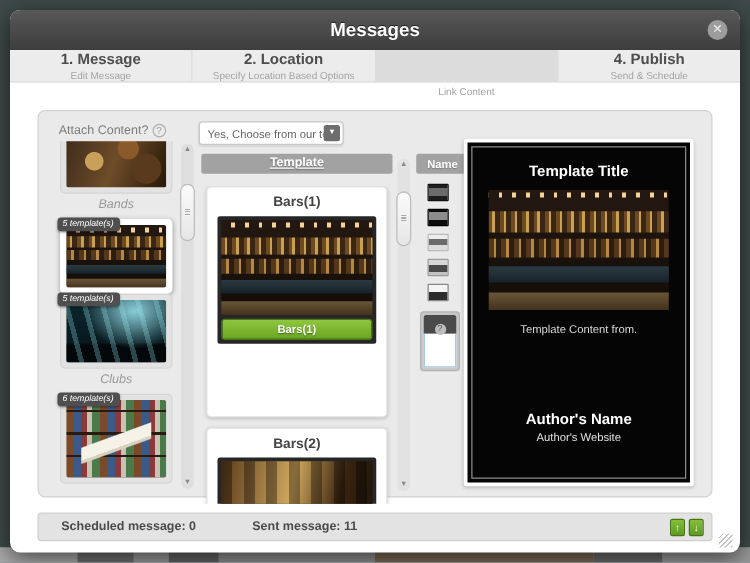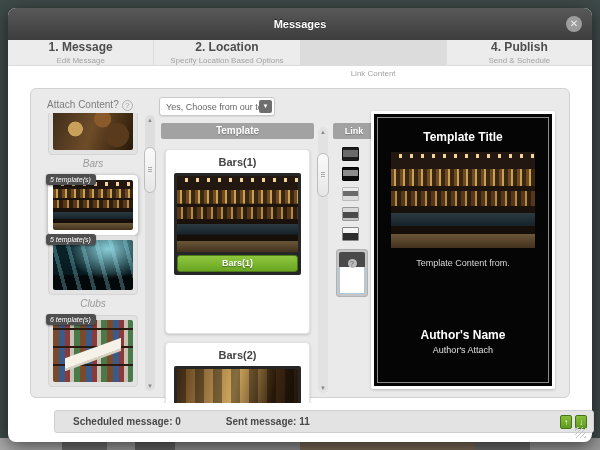--- a/index.html
+++ b/index.html
@@ -10,21 +10,21 @@
   .page-bottom { position:absolute; left:0; bottom:0; width:600px; height:12px; background:#a9a9a9; display:flex; }
   .pb { height:100%; }
   .pb1 { width:62px; background:#a9a9a9; } .pb2 { width:45px; background:#6e6e6e; }
   .pb3 { width:28px; background:#9a9a9a; } .pb4 { width:40px; background:#636363; }
   .pb5 { width:125px; background:#8f8f8f; } .pb6 { width:175px; background:#7b6a56; }
   .pb7 { width:55px; background:#6a6a6a; } .pb8 { flex:1; background:#989898; }
 
   
   .modal { position:absolute; left:8px; top:8px; width:584px; height:434px; background:#fff; border-radius:8px; box-shadow:0 4px 18px rgba(0,0,0,.6); }
   .modal-header { height:32px; background:linear-gradient(#585858,#3d3d3d); border-radius:8px 8px 0 0; position:relative; display:flex; align-items:center; justify-content:center; }
-  .modal-title { color:#fff; font-weight:bold; font-size:11px; text-shadow:0 -1px 0 #222; }
+  .modal-title { color:#fff; font-weight:bold; font-size:15px; text-shadow:0 -1px 0 #222; }
   .close-btn { position:absolute; right:10px; top:8px; width:16px; height:16px; border-radius:50%; background:#9c9c9c; color:#eee; font-size:10px; line-height:16px; text-align:center; cursor:pointer; }
 
   
   .steps { display:flex; height:26px; background:#ececec; border-bottom:1px solid #dcdcdc; }
   .step { flex:1; display:flex; flex-direction:column; align-items:center; justify-content:center; border-left:1px solid #ddd; cursor:pointer; }
   .step:first-child { border-left:none; }
   .step.active { background:#dcdcdc;gap:26px; }
   .step-title { font-size:12px; font-weight:bold; color:#4d4d4d; }
   .step-sub { font-size:8px; color:#a3a3a3; margin-top:2px; }
 
@@ -84,21 +84,21 @@
   .preview-card { position:absolute; left:340px; top:22px; width:184px; height:278px; background:#fff; border-radius:2px; box-shadow:0 1px 3px rgba(0,0,0,.2); padding:3px; }
   .preview-black { width:100%; height:100%; background:#050505; padding:3px; }
   .preview-inner { width:100%; height:100%; border:1px solid #8a8a8a; text-align:center; color:#fff; }
   .pv-title { font-size:12px; font-weight:bold; margin-top:12px; }
   .pv-img { width:144px; height:96px; margin:8px auto 0; }
   .pv-content { font-size:9px; color:#d8d8d8; margin-top:10px; }
   .pv-author { font-size:12px; font-weight:bold; margin-top:60px; }
   .pv-site { font-size:9px; color:#e0e0e0; margin-top:3px; }
 
   
-  .status-bar { position:absolute; left:22px; top:402px; width:540px; height:23px; background:#e3e3e3; border:1px solid #cfcfcf; border-radius:3px; display:flex; align-items:center; padding:0 6px 0 18px;margin-left:24px; }
+  .status-bar { position:absolute; left:22px; top:402px; width:540px; height:23px; background:#e3e3e3; border:1px solid #cfcfcf; border-radius:3px; display:flex; align-items:center; padding:0 6px 0 18px; }
   .status-text { font-size:10px; font-weight:bold; color:#4a4a4a; margin-right:45px; }
   .sb-spacer { flex:1; }
   .sb-btn { width:12px; height:14px; margin-left:3px; background:linear-gradient(#86bf3a,#5f9a21); border:1px solid #47741a; border-radius:2px; color:#fff; font-size:8px; line-height:13px; text-align:center; cursor:pointer; }
 
   .resize-handle { position:absolute; right:6px; bottom:4px; width:11px; height:11px;
     background:repeating-linear-gradient(135deg, transparent 0 2px, #c4c4c4 2px 3px); cursor:nwse-resize; }
 
   
   .img-bar { background:
       repeating-linear-gradient(90deg, rgba(255,223,158,0) 0 8px, rgba(255,223,158,.95) 8px 11px) 0 2px / 100% 4px no-repeat,
@@ -170,21 +170,21 @@
   <div class="panel">
 
     <div class="attach-label">
       <span>Attach Content?</span><span class="help-ic">?</span>
     </div>
 
     <div class="cat-list">
       <div class="cat-card clip-top">
         <div class="cat-img img-drums"></div>
       </div>
-      <div class="cat-label">Bars</div>
+      <div class="cat-label">Bands</div>
 
       <div class="cat-card selected">
         <span class="badge">5 template(s)</span>
         <div class="cat-img img-bar"></div>
       </div>
 
       <div class="cat-card">
         <span class="badge">5 template(s)</span>
         <div class="cat-img img-crowd"></div>
       </div>
@@ -202,21 +202,21 @@
           <div class="vs-grip"></div>
         </div>
       <div class="vs-arrow" style="bottom:2px;">▼</div>
     </div>
 
     <div class="dropdown">
       <span class="dd-value">Yes, Choose from our templa</span>
       <span class="dd-btn">▼</span>
     </div>
 
-    <div class="col-header" style="left:130px; top:34px; width:153px;">Template</div>
+    <div class="col-header" style="left:130px; top:34px; width:153px;text-decoration:underline;">Template</div>
 
     <div class="tpl-list">
       <div class="tpl-card">
         <div class="tpl-title">Bars(1)</div>
         <div class="tpl-frame">
           <div class="tpl-img img-bar"></div>
           <div class="green-btn">Bars(1)</div>
         </div>
         <div class="tpl-spacer"></div>
       </div>
@@ -229,41 +229,41 @@
     </div>
 
     <div class="vscroll" style="left:287px; top:38px; height:266px; background:#e2e2e2;">
       <div class="vs-arrow" style="top:2px;">▲</div>
       <div class="vs-thumb" style="top:26px; height:44px;">
           <div class="vs-grip"></div>
         </div>
       <div class="vs-arrow" style="bottom:2px;">▼</div>
     </div>
 
-    <div class="col-header" style="left:302px; top:34px; width:42px; font-size:9px;">Link</div>
+    <div class="col-header" style="left:302px; top:34px; width:42px; font-size:9px;">Name</div>
     <div class="sicon s1" style="top:58px;"></div>
     <div class="sicon s2" style="top:78px;"></div>
     <div class="sicon s3" style="top:98px;"></div>
     <div class="sicon s4" style="top:118px;"></div>
     <div class="sicon s5" style="top:138px;"></div>
     <div class="sbig">
       <div class="sbig-top">
         <span class="sbig-help">?</span>
       </div>
       <div class="sbig-body"></div>
     </div>
 
     <div class="preview-card">
       <div class="preview-black">
         <div class="preview-inner">
           <div class="pv-title">Template Title</div>
           <div class="pv-img img-bar"></div>
           <div class="pv-content">Template Content from.</div>
           <div class="pv-author">Author's Name</div>
-          <div class="pv-site">Author's Attach</div>
+          <div class="pv-site">Author's Website</div>
         </div>
       </div>
     </div>
 
   </div>
 
   <div class="status-bar">
     <span class="status-text">Scheduled message: 0</span>
     <span class="status-text">Sent message: 11</span>
     <span class="sb-spacer"></span>

